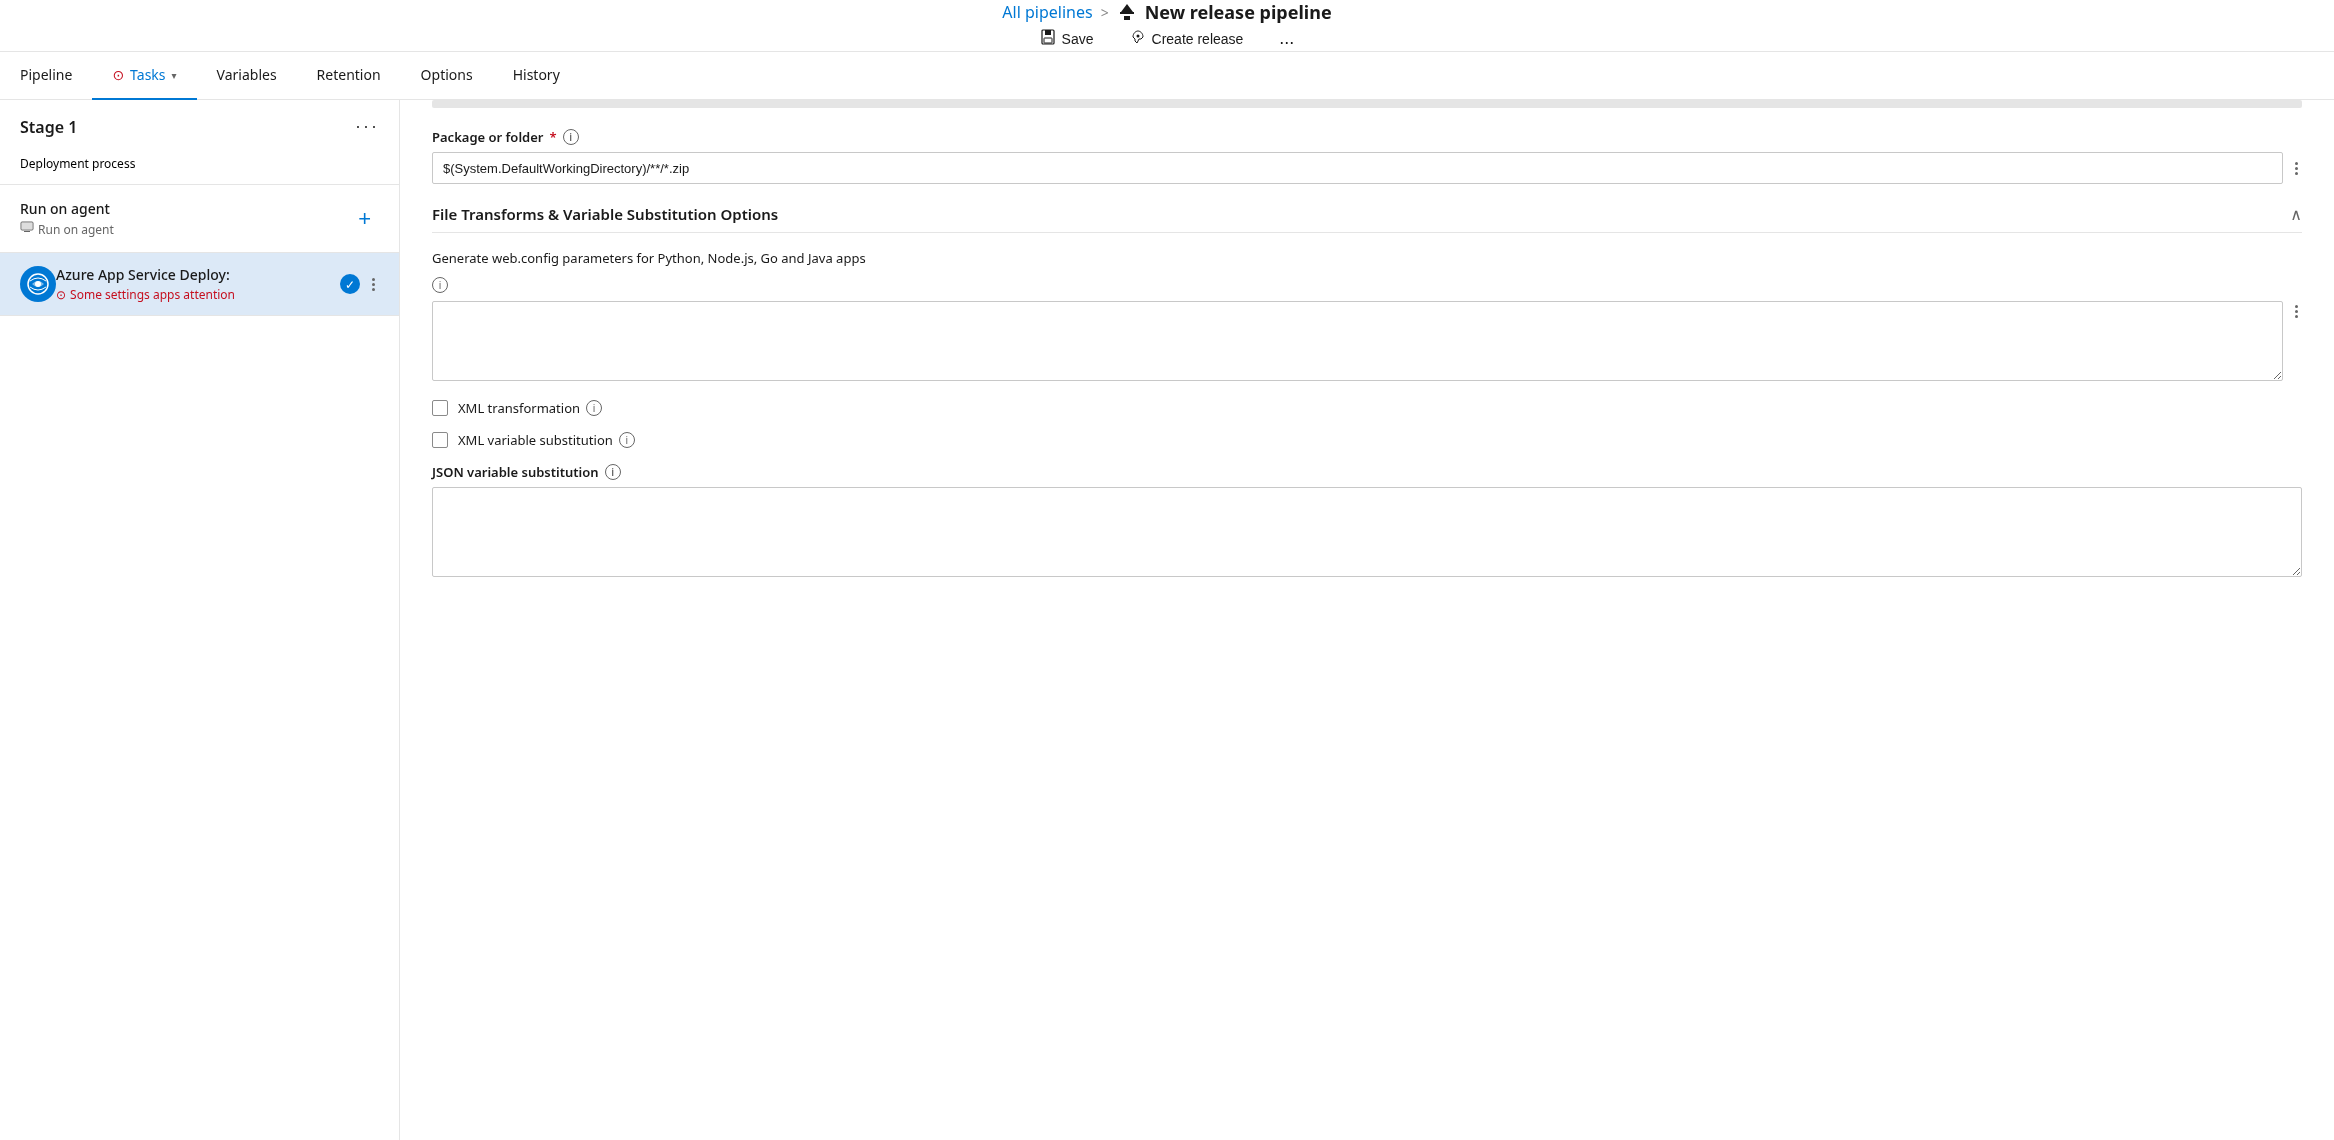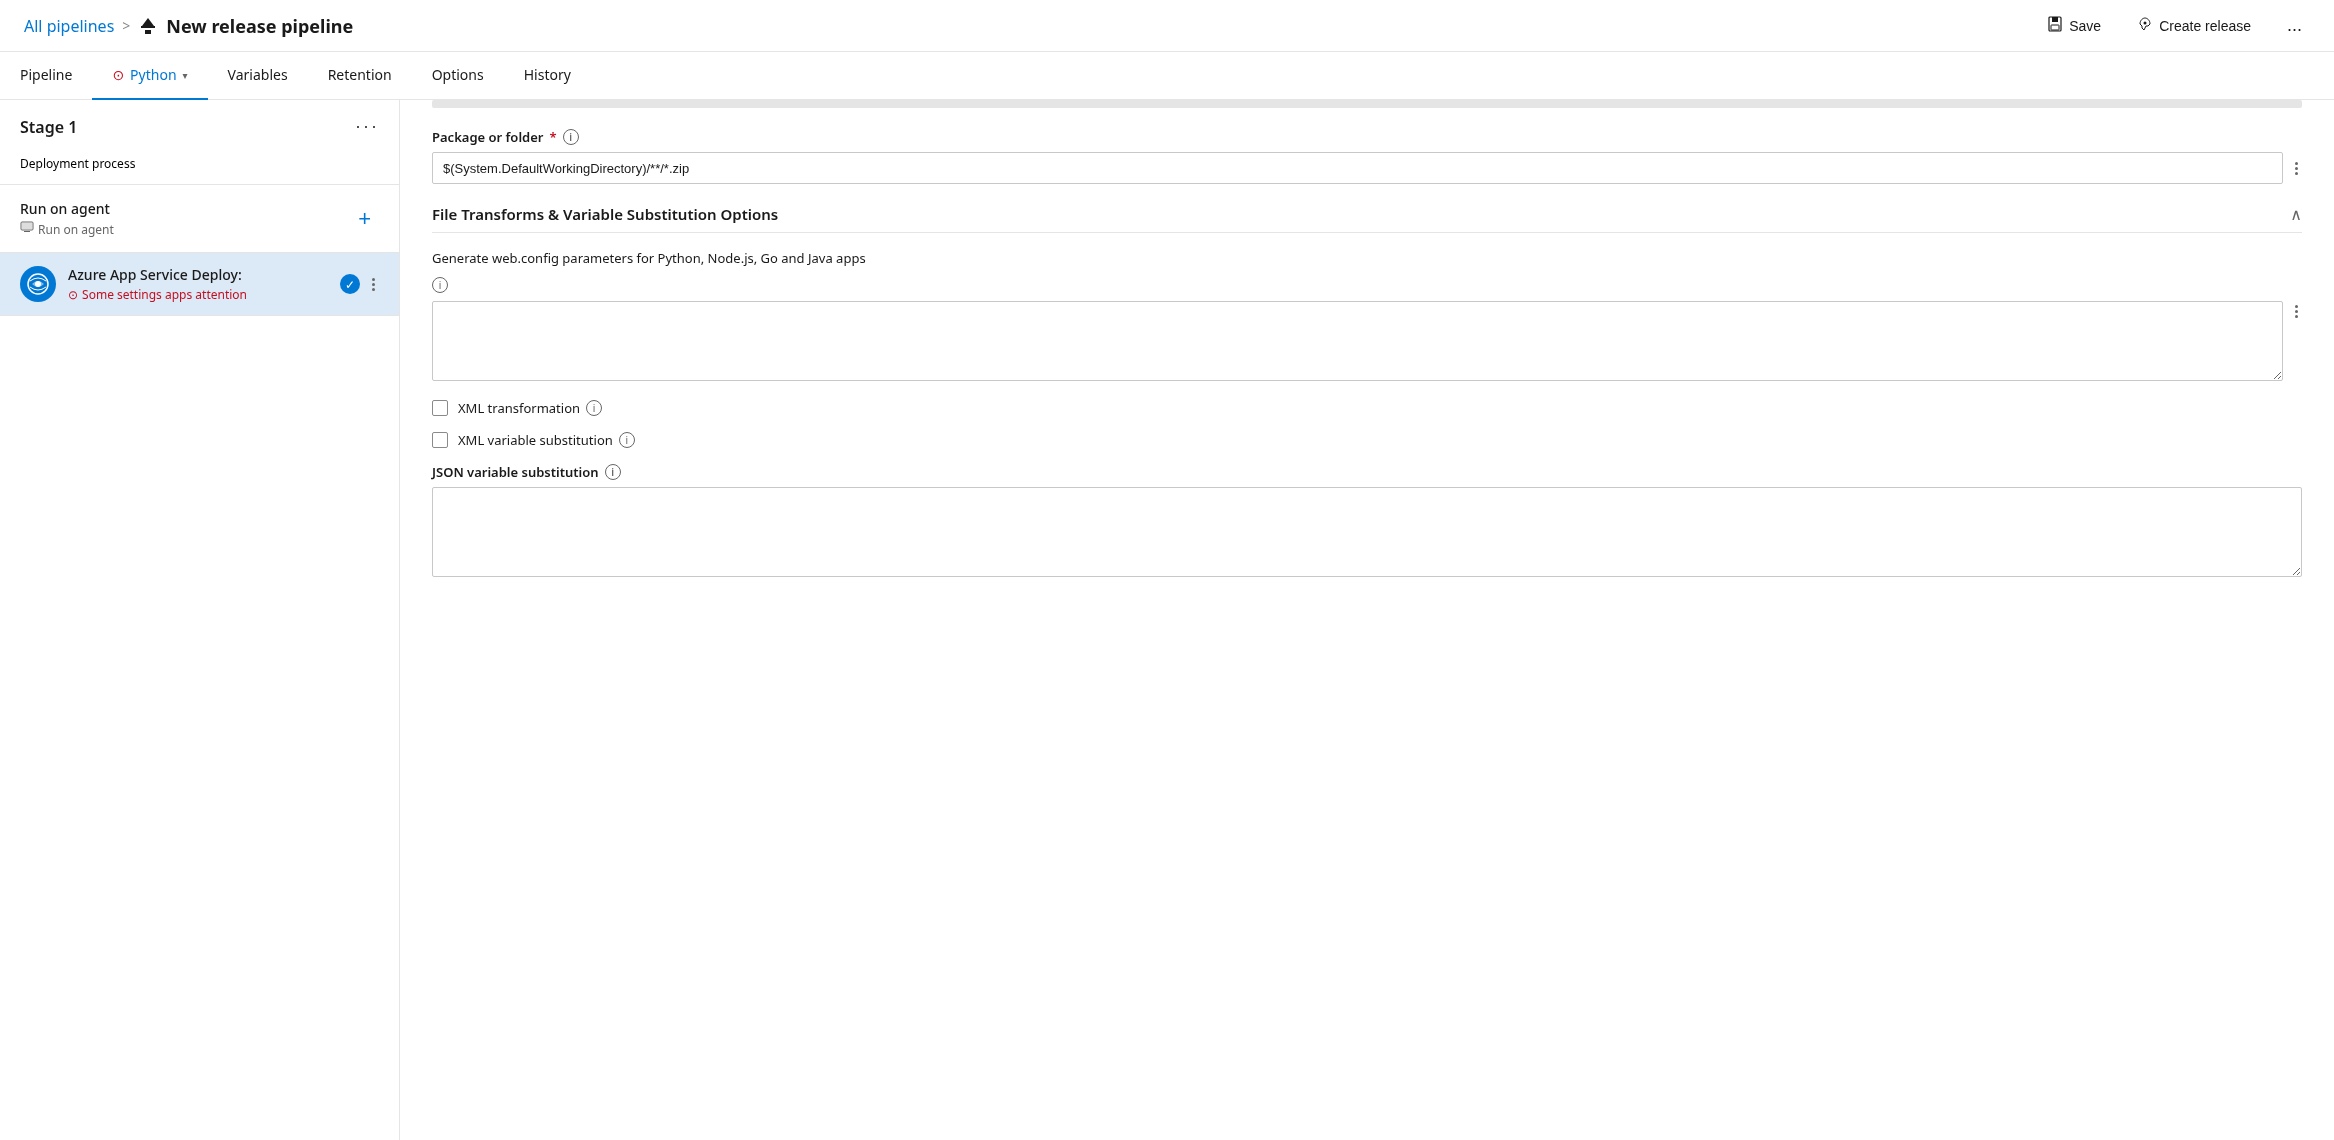--- a/index.html
+++ b/index.html
@@ -6,20 +6,21 @@
     body { font-family: 'Segoe UI', system-ui, sans-serif; font-size: 14px; color: #1a1a1a; background: #fff; height: 1140px; overflow: hidden; }
 
     
     .header {
       display: flex;
       align-items: center;
       justify-content: space-between;
       padding: 0 24px;
       height: 52px;
       border-bottom: 1px solid #e5e5e5;
+      flex-direction: column;
     }
     .header-left {
       display: flex;
       align-items: center;
       gap: 8px;
     }
     .breadcrumb-link {
       color: #0078d4;
       font-size: 16px;
       cursor: pointer;
@@ -162,21 +163,20 @@
       font-size: 22px;
       line-height: 1;
       padding: 2px 8px;
     }
 
     
     .task-item {
       display: flex;
       align-items: center;
       padding: 12px 20px;
-      gap: 12px;
       cursor: pointer;
       border-bottom: 1px solid #e5e5e5;
       background: #dce9f7;
     }
     .task-icon {
       width: 36px;
       height: 36px;
       border-radius: 50%;
       background: #0078d4;
       display: flex;
@@ -440,21 +440,21 @@
     <button class="dots-btn">...</button>
   </div>
 </div>
 
 <nav class="nav-tabs">
   <div class="nav-tab">
     <span>Pipeline</span>
   </div>
   <div class="nav-tab active">
     <span class="tab-warning-icon">⊙</span>
-    <span>Python</span>
+    <span>Tasks</span>
     <span class="tab-chevron">▾</span>
   </div>
   <div class="nav-tab">
     <span>Variables</span>
   </div>
   <div class="nav-tab">
     <span>Retention</span>
   </div>
   <div class="nav-tab">
     <span>Options</span>

